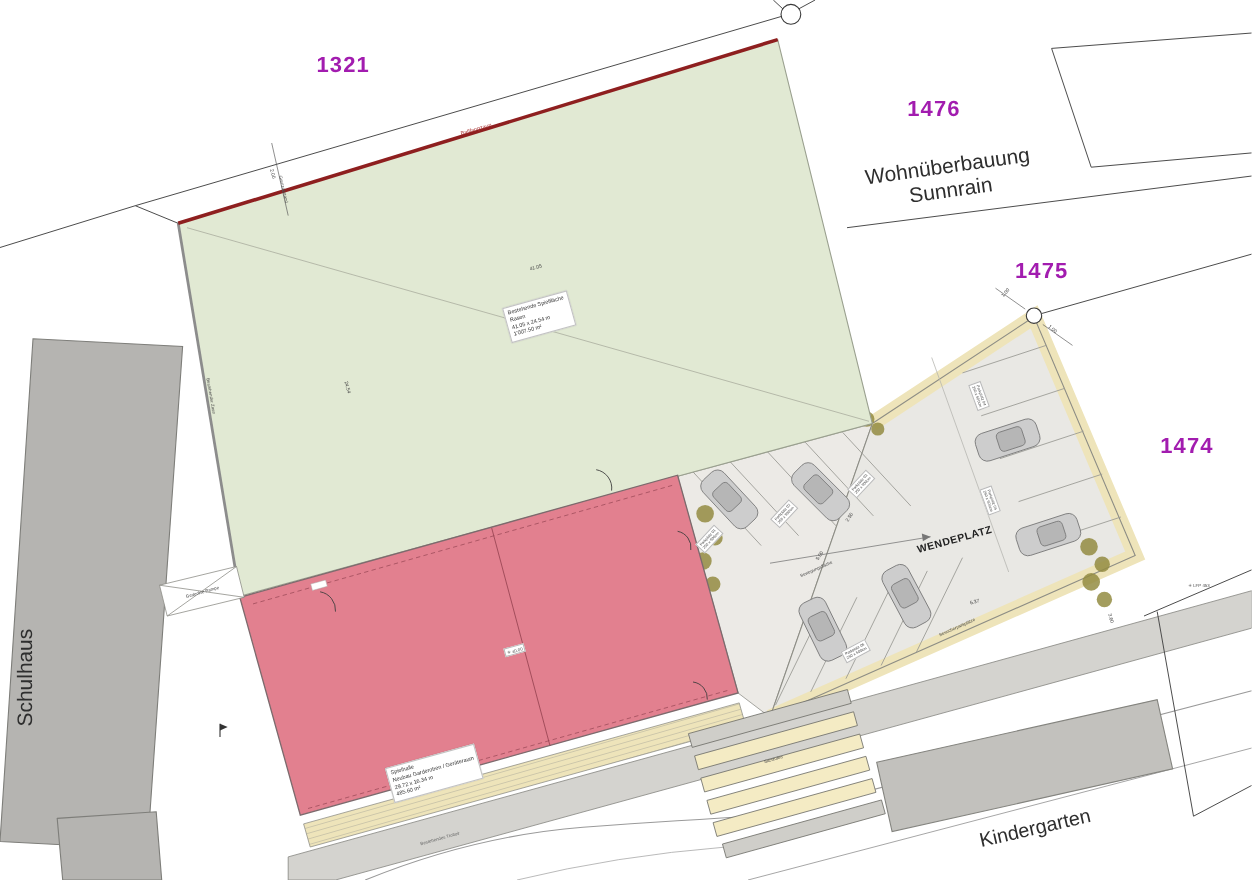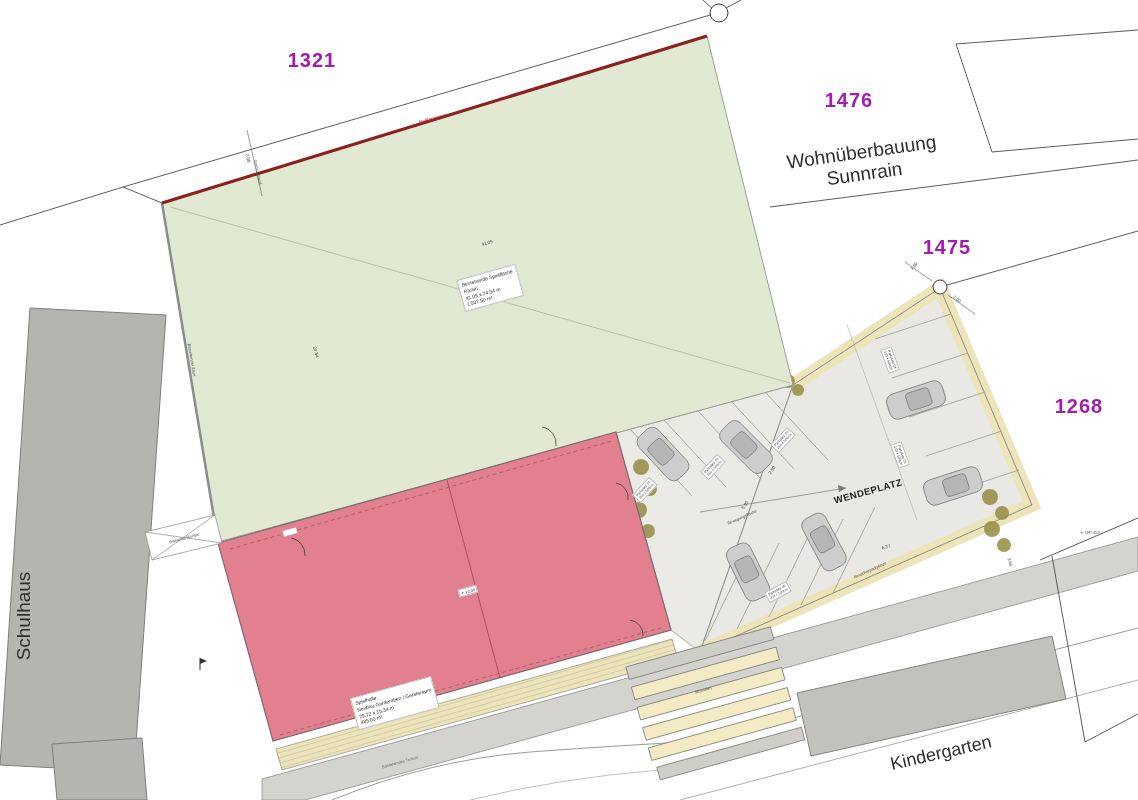--- a/index.html
+++ b/index.html
@@ -156,21 +156,21 @@
 
   <g transform="translate(200,670)">
     <line x1="0" y1="0" x2="0" y2="-12" stroke="#333" stroke-width="1"></line>
     <polygon points="0,-12 7,-9 0,-6" fill="#333"></polygon>
   </g>
 </svg>
 
 <div class="t parcel" style="left:312px;top:60px;transform:translate(-50%,-50%);">1321</div>
 <div class="t parcel" style="left:849px;top:100px;transform:translate(-50%,-50%);">1476</div>
 <div class="t parcel" style="left:947px;top:247px;transform:translate(-50%,-50%);">1475</div>
-<div class="t parcel" style="left:1079px;top:406px;transform:translate(-50%,-50%);">1268</div>
+<div class="t parcel" style="left:1079px;top:406px;transform:translate(-50%,-50%);">1474</div>
 
 <div class="t areaname" style="left:863px;top:163px;transform:translate(-50%,-50%) rotate(-8deg);">
   <div>Wohnüberbauung</div>
   <div>Sunnrain</div>
 </div>
 
 <div class="t areaname" style="left:24px;top:616px;transform:translate(-50%,-50%) rotate(-90deg);">Schulhaus</div>
 <div class="t areaname" style="left:941px;top:753px;font-size:18px;transform:translate(-50%,-50%) rotate(-13deg);">Kindergarten</div>
 <div class="t" style="left:868px;top:491px;font-size:9.5px;font-weight:bold;letter-spacing:0.5px;color:#222;transform:translate(-50%,-50%) rotate(-15.5deg);">WENDEPLATZ</div>
 

